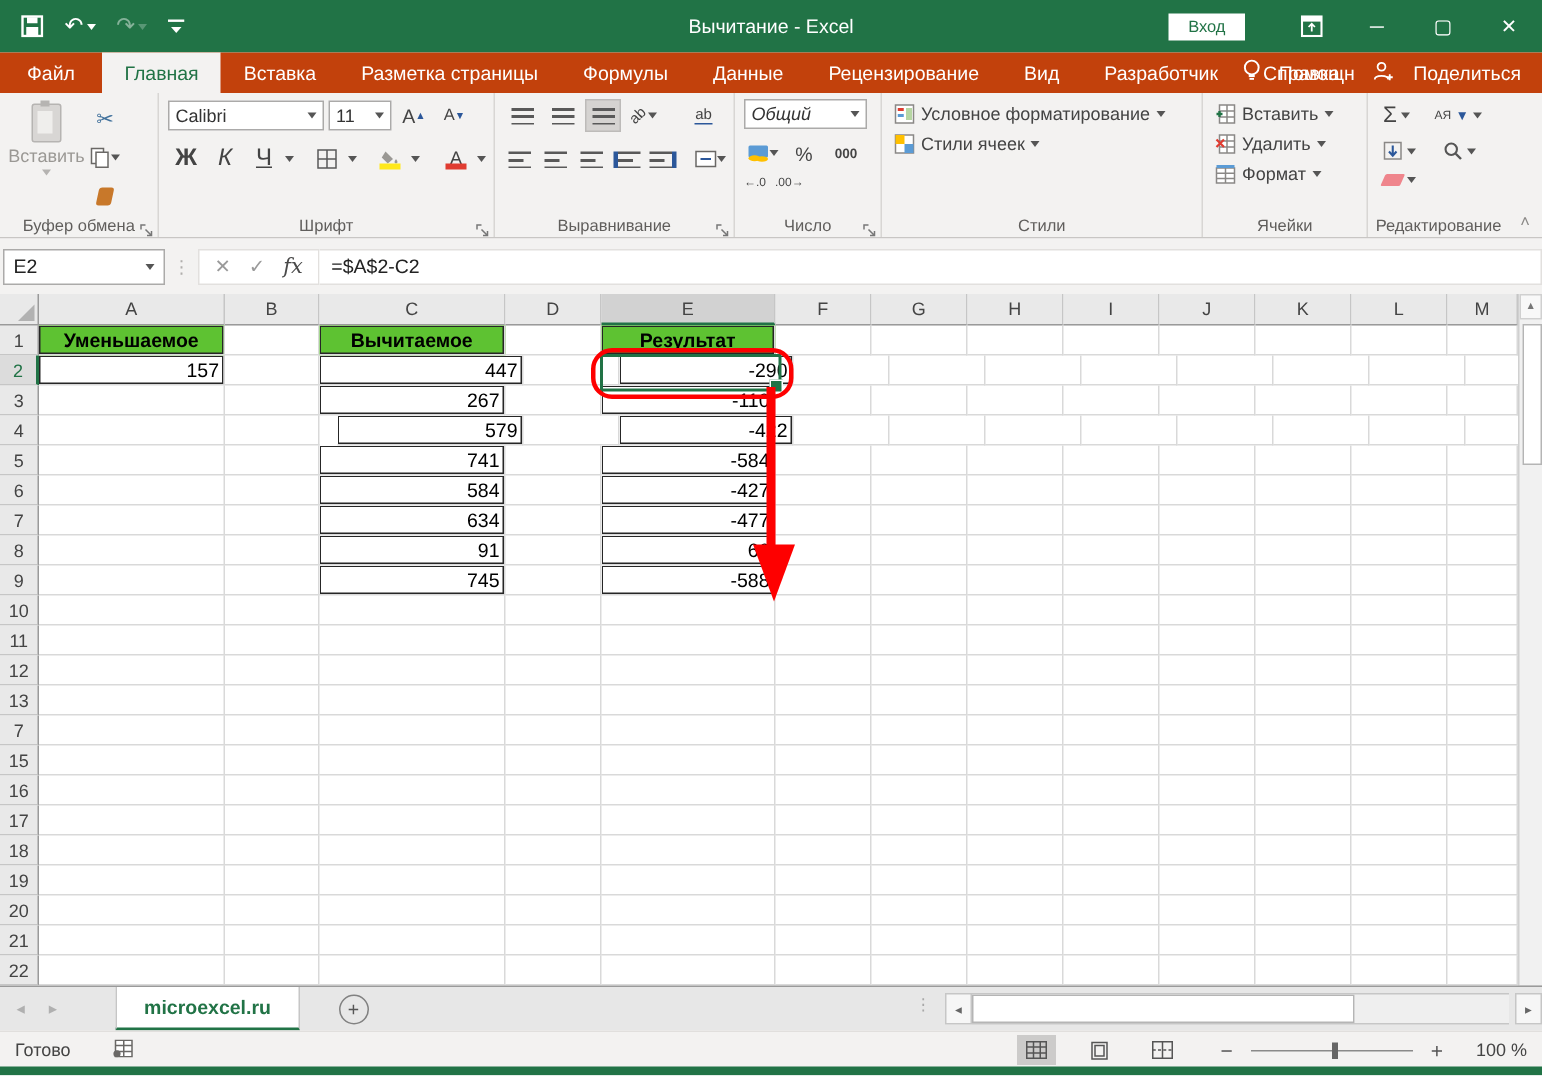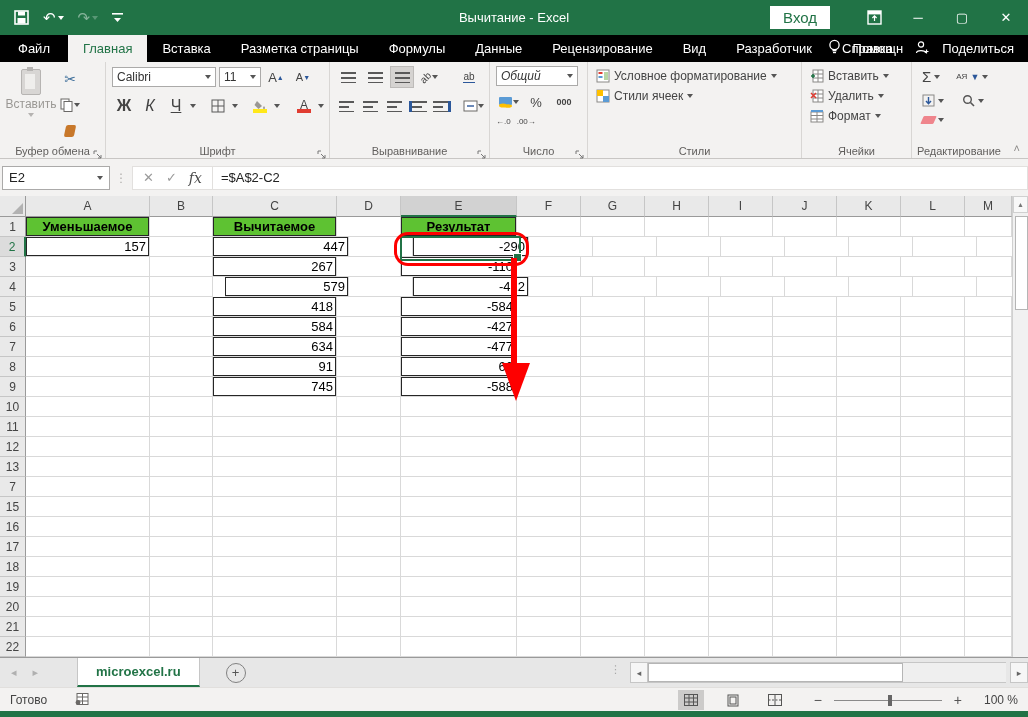--- a/index.html
+++ b/index.html
@@ -6,27 +6,27 @@
   .app{position:relative;width:1028px;height:717px;background:#fff;overflow:hidden;
        font-family:"Liberation Sans",sans-serif;-webkit-font-smoothing:antialiased;}
   
   .titlebar{position:absolute;top:0;left:0;right:0;height:35px;background:#217346;color:#fff;
             display:flex;align-items:center;}
   .qat{display:flex;align-items:center;gap:14px;margin-left:14px;}
   .qat .g{font-size:15px;line-height:1;display:flex;align-items:center;gap:2px;cursor:default;}
   .dim{opacity:.45;}
   .title{position:absolute;left:0;right:0;text-align:center;font-size:13px;pointer-events:none;}
   .tb-right{position:absolute;right:0;top:0;height:35px;display:flex;align-items:center;}
-  .signin{background:#fff;color:#217346;font-size:15px;padding:3px 13px;margin-right:22px;cursor:pointer;}
+  .signin{background:#fff;color:#217346;font-size:11px;padding:3px 13px;margin-right:22px;cursor:pointer;}
   .winbtn{width:44px;height:35px;display:flex;align-items:center;justify-content:center;font-size:13px;color:#fff;cursor:pointer;}
   .caret{width:0;height:0;border-left:3px solid transparent;border-right:3px solid transparent;border-top:4px solid #555;display:inline-block;}
   .caret.w{border-top-color:#fff;}
   .caret.dimw{border-top-color:#9cc3ae;}
   
-  .tabrow{position:absolute;top:35px;left:0;right:0;height:27px;background:#000000;display:flex;align-items:stretch;color:#fff;font-size:13px;}
+  .tabrow{position:absolute;top:35px;left:0;right:0;height:27px;background:#c2410c;display:flex;align-items:stretch;color:#fff;font-size:13px;}
   .rtab{display:flex;align-items:center;padding:0 15px;cursor:pointer;white-space:nowrap;}
   .rtab.file{padding:0 18px;}
   .rtab.active{background:#f3f2f1;color:#217346;}
   .tabs-right{position:absolute;right:6px;top:0;height:27px;display:flex;align-items:center;gap:4px;}
   .tabs-right .rtab{padding:0 8px;}
   
   .ribbon{position:absolute;top:62px;left:0;right:0;height:96px;background:#f3f2f1;border-bottom:1px solid #c8c6c4;display:flex;}
   .rgroup{position:relative;border-right:1px solid #d8d6d4;padding:4px 4px 16px 6px;box-sizing:border-box;flex:0 0 auto;}
   .glabel{position:absolute;bottom:1px;left:0;right:0;text-align:center;font-size:11px;color:#605e5c;}
   .launcher{position:absolute;right:2px;bottom:2px;width:10px;height:10px;cursor:pointer;}
@@ -539,21 +539,21 @@
           <div class="cell" style="width: 64px;"></div>
           <div class="cell" style="width: 64px;"></div>
           <div class="cell" style="width: 64px;"></div>
           <div class="cell" style="width: 64px;"></div>
           <div class="cell" style="width: 47px;"></div>
         </div>
         <div class="grow">
           <div class="rh">5</div>
           <div class="cell" style="width: 124px;"></div>
           <div class="cell" style="width: 63px;"></div>
-          <div class="cell boxed number" style="width: 124px;">418</div>
+          <div class="cell boxed number" style="width: 124px;">741</div>
           <div class="cell" style="width: 64px;"></div>
           <div class="cell boxed number" style="width: 116px;">-584</div>
           <div class="cell" style="width: 64px;"></div>
           <div class="cell" style="width: 64px;"></div>
           <div class="cell" style="width: 64px;"></div>
           <div class="cell" style="width: 64px;"></div>
           <div class="cell" style="width: 64px;"></div>
           <div class="cell" style="width: 64px;"></div>
           <div class="cell" style="width: 64px;"></div>
           <div class="cell" style="width: 47px;"></div>

